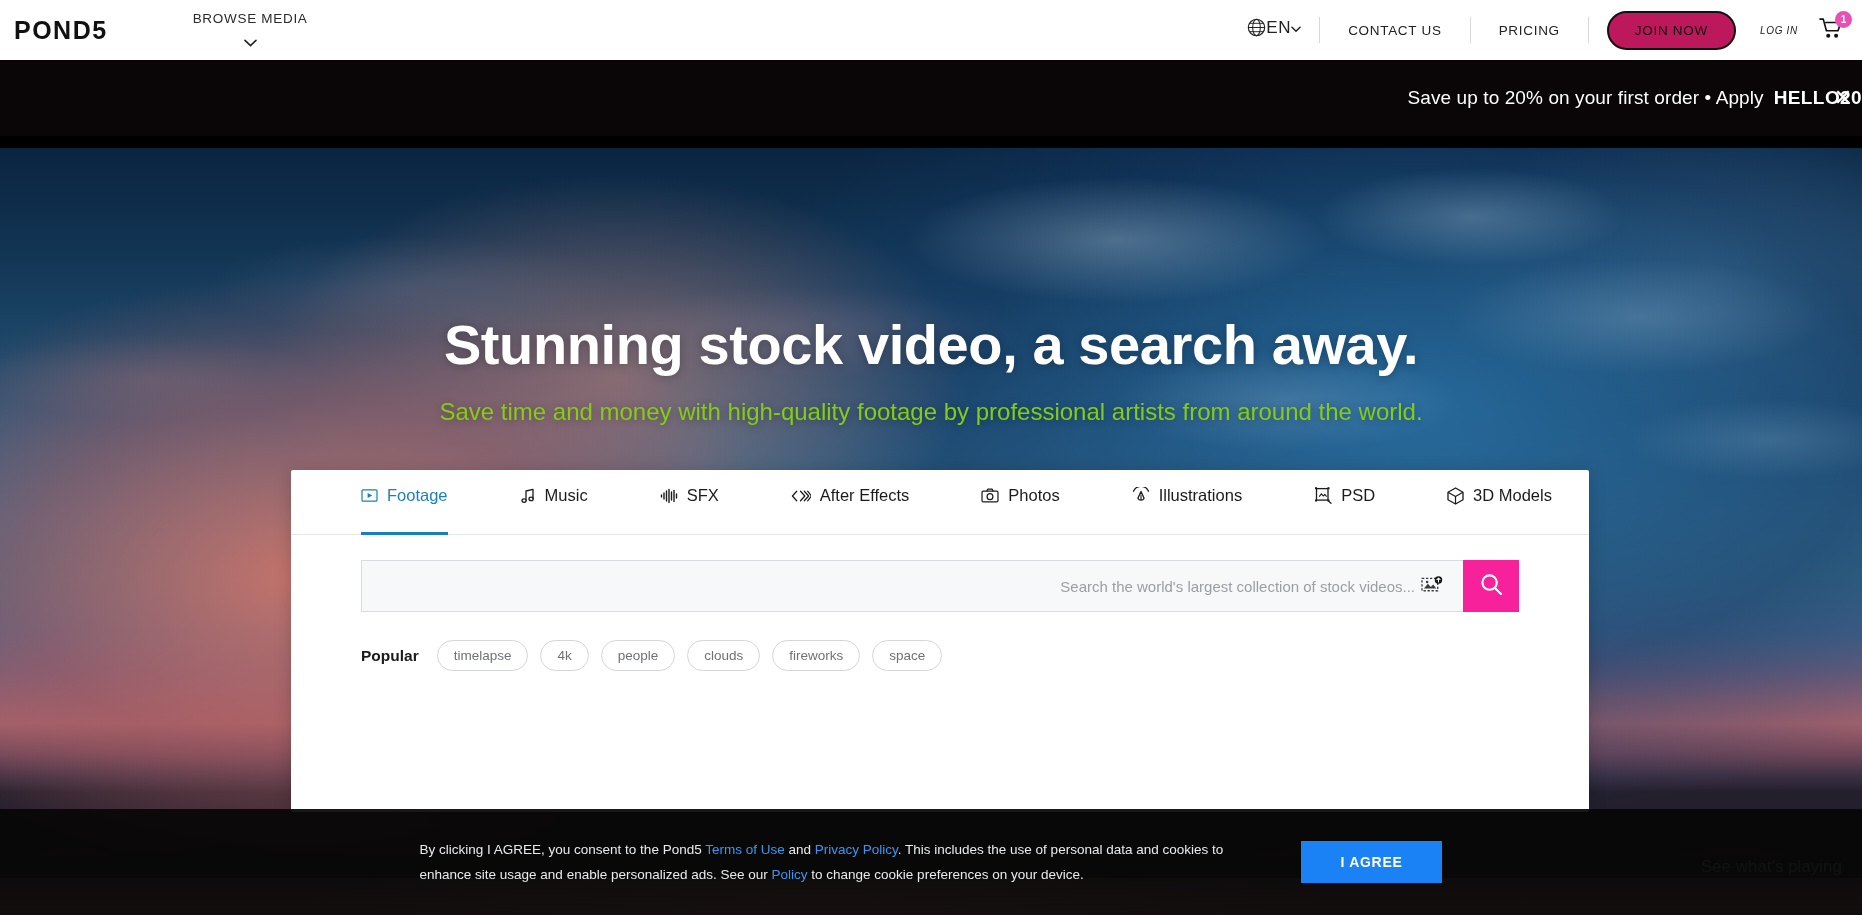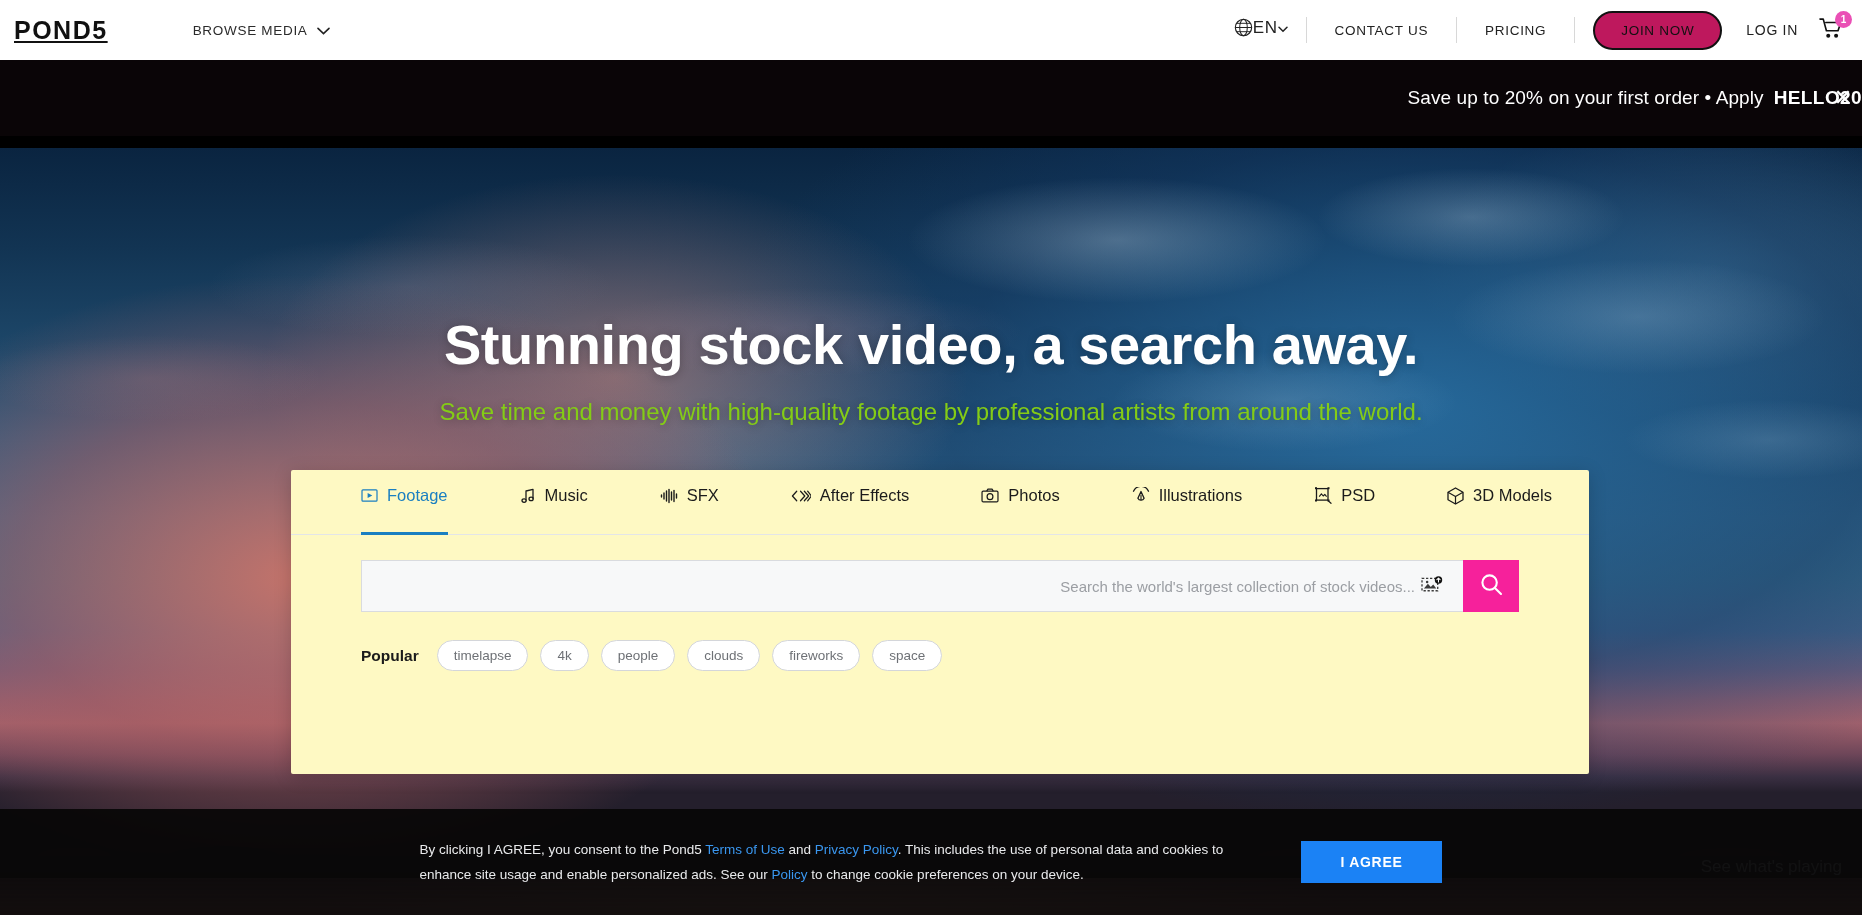--- a/index.html
+++ b/index.html
@@ -15,27 +15,27 @@
   .header {
     position: absolute; top: 0; left: 0; width: 1862px; height: 60px;
     background: #ffffff; z-index: 40;
     display: flex; align-items: center;
   }
   .logo {
     margin-left: 14px;
     font-size: 25px; font-weight: 700; letter-spacing: 1.5px;
     color: #111; font-family: "Liberation Sans", sans-serif;
     user-select: none;
-    text-decoration: underline;
   }
   .browse-media {
     margin-left: 85px;
     display: flex; align-items: center; gap: 9px;
     font-size: 13.5px; letter-spacing: 0.7px; color: #2b2b2b; font-weight: 400;
     cursor: pointer;
+    flex-direction: column;
   }
   .chev { display: inline-block; }
   .header-right {
     margin-left: auto; display: flex; align-items: center; height: 100%;
     padding-right: 14px;
   }
   .lang {
     display: flex; align-items: flex-start; 
     font-size: 17px; letter-spacing: .6px; color: #222; cursor: pointer;
     padding: 0 18px;
@@ -44,21 +44,21 @@
   .hlink {
     font-size: 13.5px; letter-spacing: .7px; color: #222; cursor: pointer;
     padding: 0 28px; white-space: nowrap;
   }
   .join-now {
     border: 2px solid #111; border-radius: 24px;
     padding: 10px 26px; font-size: 13.5px; letter-spacing: .7px;
     color: #111; background: #be185d; cursor: pointer; white-space: nowrap;
     margin: 0 10px 0 18px; font-family: "Liberation Sans", sans-serif;
   }
-  .login { font-size: 14px; letter-spacing:.7px; color:#222; cursor:pointer; padding: 0 16px 0 14px; }
+  .login { font-size: 10px; letter-spacing:.7px; color:#222; cursor:pointer; padding: 0 16px 0 14px; font-style: italic; }
   .cart-wrap { position: relative; cursor: pointer; width: 34px; height: 34px; display:flex; align-items:center; justify-content:center; }
   .cart-badge {
     position: absolute; top: -2px; right: -4px;
     background: #ea4fb5; color: #fff;
     font-size: 10px; font-weight: 700;
     width: 17px; height: 17px; border-radius: 50%;
     display: flex; align-items: center; justify-content: center;
   }
 
   
@@ -160,22 +160,22 @@
     z-index: 5; text-shadow: 0 1px 10px rgba(0,0,0,.25);
   }
   .hero-sub {
     position: absolute; top: 398px; left: 0; width: 1862px; text-align: center;
     font-size: 24px; font-weight: 400; color: #84cc16; z-index: 5;
     text-shadow: 0 1px 8px rgba(0,0,0,.3);
   }
 
   
   .search-card {
-    position: absolute; top: 470px; left: 291px; width: 1298px; height: 304px;
-    background: #fef9c3; z-index: 10; border-radius: 2px;
+    position: absolute; top: 470px; left: 291px; width: 1298px; height: 342px;
+    background: #ffffff; z-index: 10; border-radius: 2px;
     box-shadow: 0 3px 18px rgba(0,0,0,.18);
   }
   .tabs {
     display: flex; align-items: flex-end; height: 65px;
     padding-left: 70px; border-bottom: 1px solid #e3e5e8;
   }
   .tab {
     display: flex; align-items: center; gap: 9px;
     height: 100%; padding: 0 0 13px 0; margin-right: 72px;
     font-size: 16.5px; color: #1b1b1b; cursor: pointer; position: relative;

